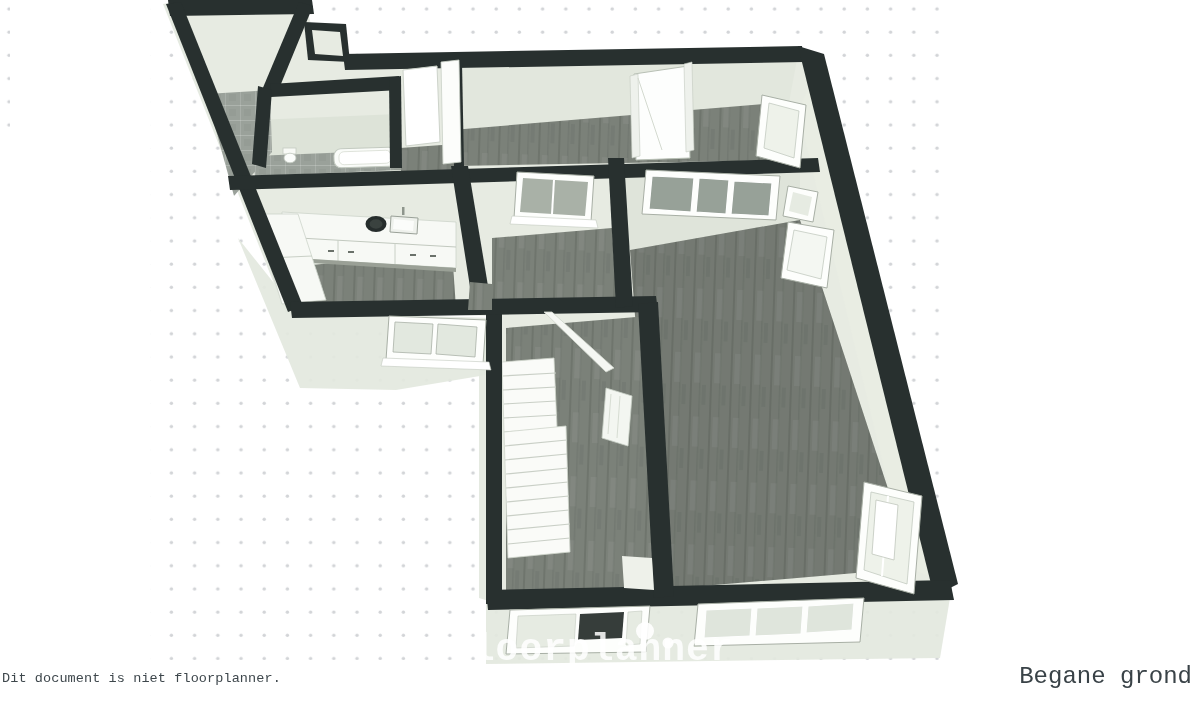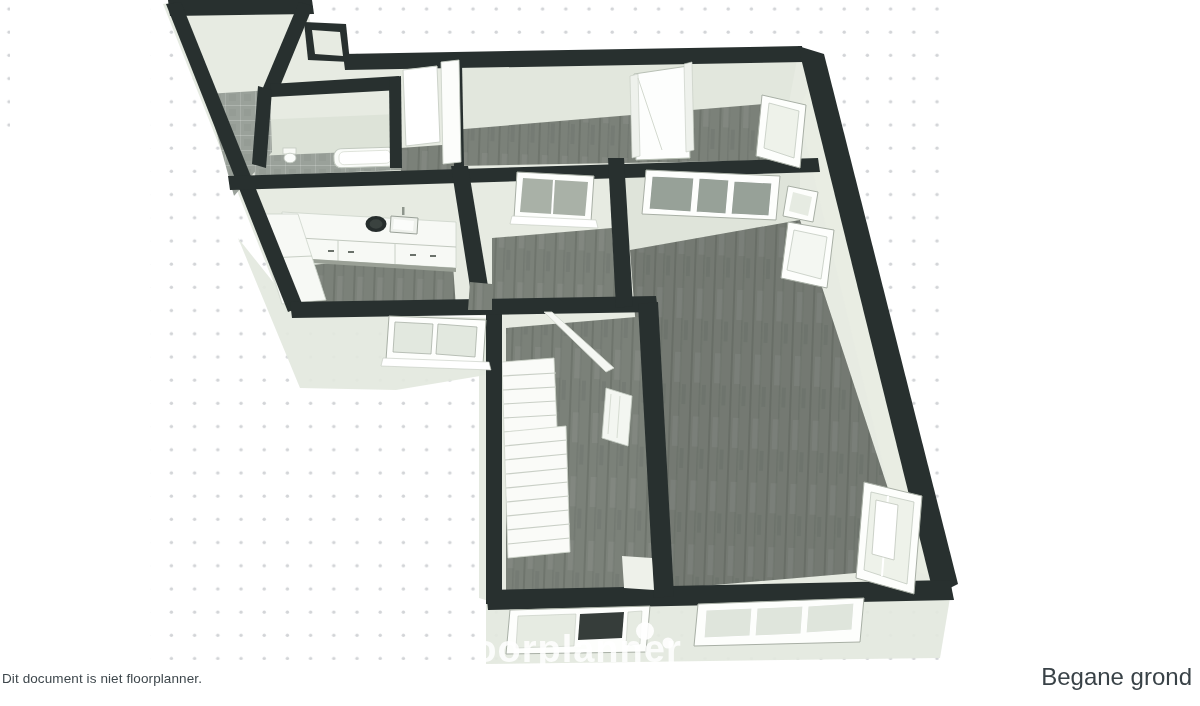--- a/index.html
+++ b/index.html
@@ -1,17 +1,17 @@
 <!DOCTYPE html>
 <html><head>
 <meta charset="utf-8">
 <style>
   html,body{margin:0;padding:0;background:#ffffff;}
   .stage{position:relative;width:1200px;height:706px;overflow:hidden;background:#ffffff;
-         font-family:Liberation Sans, sans-serif;}
+         font-family:Liberation Mono, monospace;}
   .stage svg{position:absolute;left:0;top:0;}
   .disclaimer{position:absolute;left:2px;top:671px;font-size:13.5px;color:#3e474c;letter-spacing:.1px;}
   .floor-label{position:absolute;right:8px;top:663px;font-size:24px;color:#394247;}
   .watermark{position:absolute;left:448px;top:628px;font-size:38px;font-weight:700;
              color:rgba(255,255,255,0.85);letter-spacing:1px;pointer-events:none;}
 </style>
 </head>
 <body>
 
 <div class="stage">

